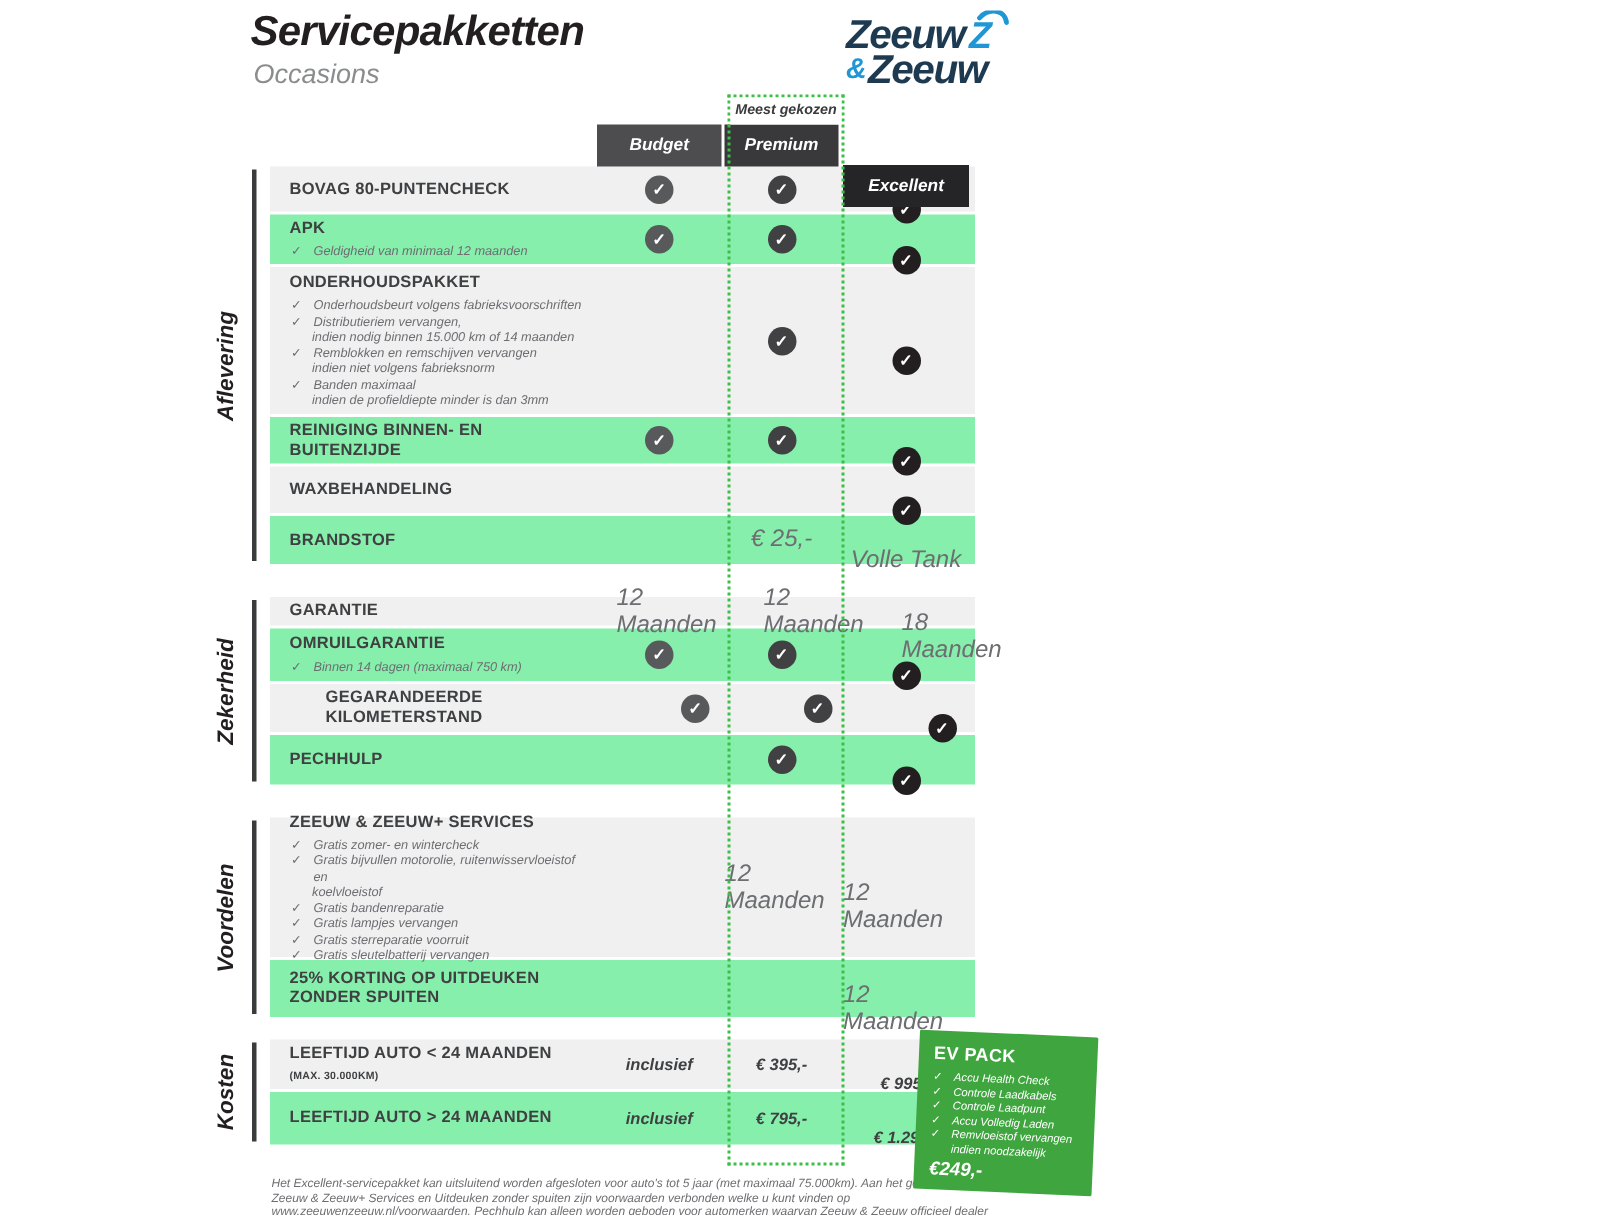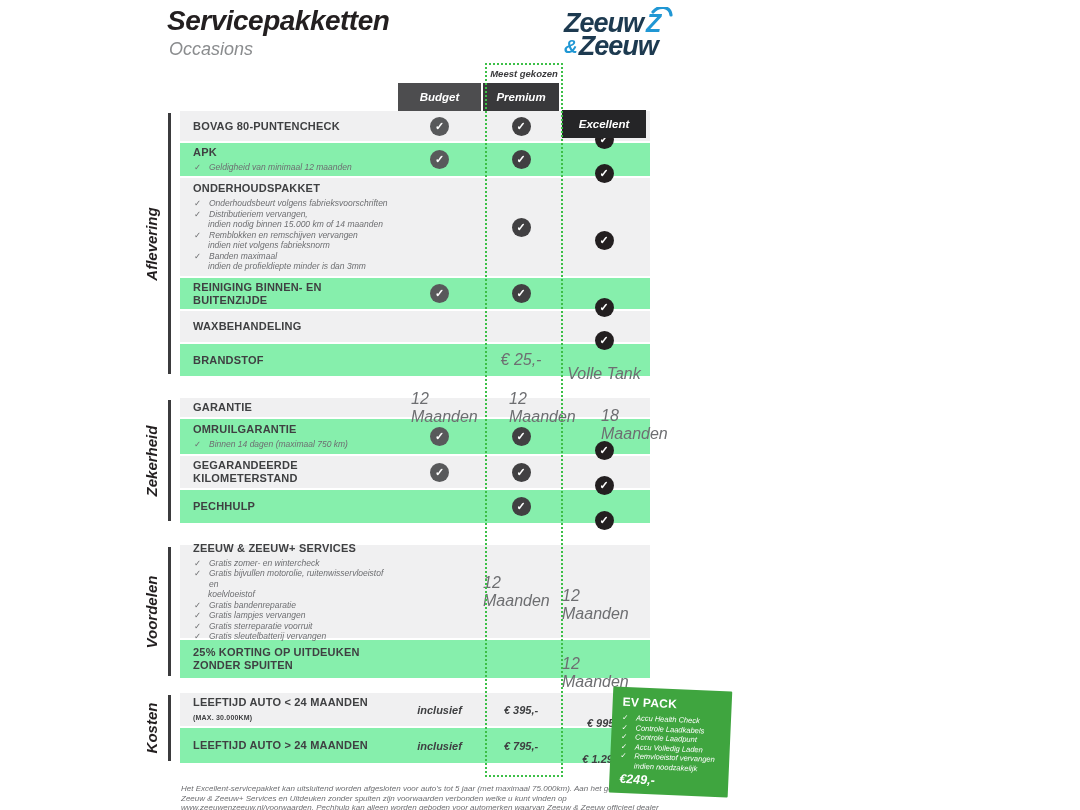--- a/index.html
+++ b/index.html
@@ -232,21 +232,21 @@
         <div class="cell col-w0">
           <div class="check-icon" style="background: rgb(88, 89, 91);">✓</div>
         </div>
         <div class="cell col-w1">
           <div class="check-icon" style="background: rgb(65, 64, 66);">✓</div>
         </div>
         <div class="cell col-w2">
           <div class="check-icon" style="background: rgb(35, 31, 32);">✓</div>
         </div>
       </div>
-      <div class="row light" style="height: 32px;">
+      <div class="row light" style="height: 32px; padding-left: 24px;">
         <div class="row-label">
           <div class="row-title">GEGARANDEERDE KILOMETERSTAND</div>
         </div>
         <div class="cell col-w0">
           <div class="check-icon" style="background: rgb(88, 89, 91);">✓</div>
         </div>
         <div class="cell col-w1">
           <div class="check-icon" style="background: rgb(65, 64, 66);">✓</div>
         </div>
         <div class="cell col-w2">

